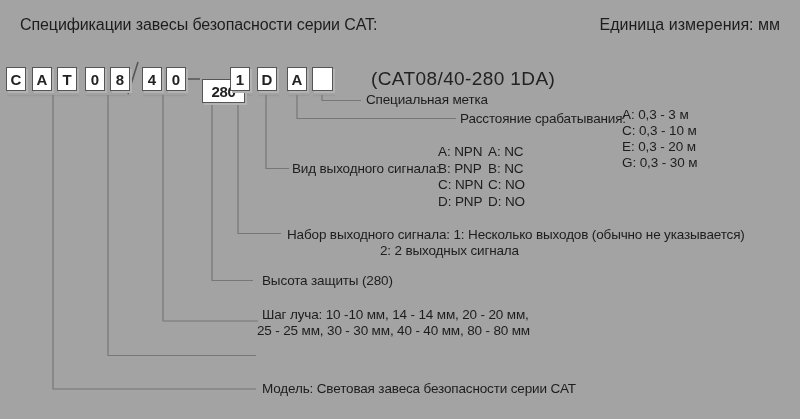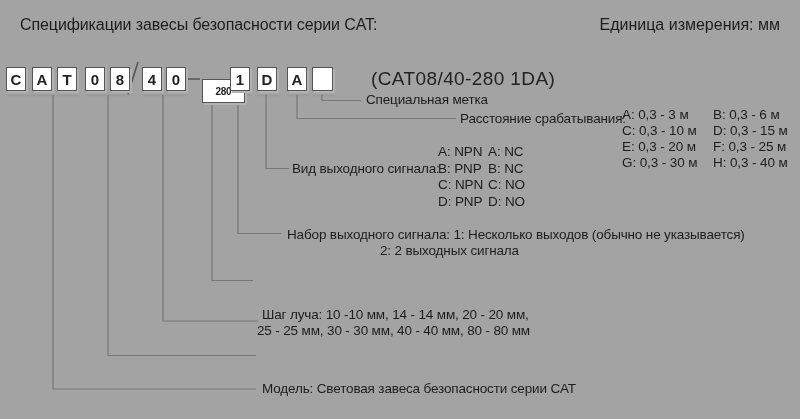--- a/index.html
+++ b/index.html
@@ -9,21 +9,21 @@
   }
   .lines{position:absolute;left:0;top:0;width:800px;height:419px;}
   .title{position:absolute;left:20px;top:15px;font-size:16px;line-height:20px;letter-spacing:-.1px;}
   .unit{position:absolute;right:20px;top:17px;font-size:16px;line-height:16px;}
   .box{
     position:absolute;top:67px;width:20px;height:24px;box-sizing:border-box;
     border:1.5px solid #555;background:#fff;box-shadow:2px 2px 0 #b3b3b3;
     display:flex;align-items:center;justify-content:center;
     font-size:15px;font-weight:bold;color:#222;
   }
-  .box.small{font-size:10px;letter-spacing:-.3px;font-weight:bold;width:43px;margin-top:12px;}
+  .box.small{font-size:15px;letter-spacing:-.3px;font-weight:bold;width:43px;margin-top:12px;}
   .box.blank{width:21px;}
   .example{position:absolute;left:343px;top:67px;font-size:19px;line-height:24px;letter-spacing:.4px;color:#222;margin-left:28px;}
   .lbl{position:absolute;font-size:13.5px;line-height:14px;letter-spacing:-.15px;white-space:nowrap;}
   .col{position:absolute;font-size:13.5px;letter-spacing:-.1px;white-space:nowrap;}
   .col.dist{line-height:16px;}
   .col.sig{line-height:16.7px;}
 </style>
 </head>
 <body>
 
@@ -77,44 +77,39 @@
 
   <div class="lbl" style="left:366px;top:92.5px">Специальная метка</div>
 
   <div class="lbl" style="left:460px;top:111.5px">Расстояние срабатывания:</div>
   <div class="col dist" style="left:622px;top:107px">
     <div>A: 0,3 - 3 м</div>
     <div>C: 0,3 - 10 м</div>
     <div>E: 0,3 - 20 м</div>
     <div>G: 0,3 - 30 м</div>
   </div>
-  <div class="col dist" style="left:713px;top:107px">
-    <div>B: 0,3 - 6 м</div>
-    <div>D: 0,3 - 15 м</div>
-    <div>F: 0,3 - 25 м</div>
-    <div>H: 0,3 - 40 м</div>
-  </div>
 
   <div class="lbl" style="left:292px;top:161.5px">Вид выходного сигнала:</div>
   <div class="col sig" style="left:438px;top:144px">
     <div>A: NPN</div>
     <div>B: PNP</div>
     <div>C: NPN</div>
     <div>D: PNP</div>
   </div>
   <div class="col sig" style="left:488px;top:144px">
     <div>A: NC</div>
     <div>B: NC</div>
     <div>C: NO</div>
     <div>D: NO</div>
   </div>
 
   <div class="lbl" style="left:287px;top:227.5px">Набор выходного сигнала: 1: Несколько выходов (обычно не указывается)</div>
   <div class="lbl" style="left:380px;top:243.5px">2: 2 выходных сигнала</div>
 
+  <div class="lbl" style="left:262px;top:273.5px">Высота защиты (280)</div>
 
   <div class="lbl" style="left:262px;top:308px">Шаг луча: 10 -10 мм, 14 - 14 мм, 20 - 20 мм,</div>
   <div class="lbl" style="left:257px;top:324px">25 - 25 мм, 30 - 30 мм, 40 - 40 мм, 80 - 80 мм</div>
 
 
   <div class="lbl" style="left:262px;top:382px">Модель: Световая завеса безопасности серии CAT</div>
 
 </div>
 
 </body></html>

